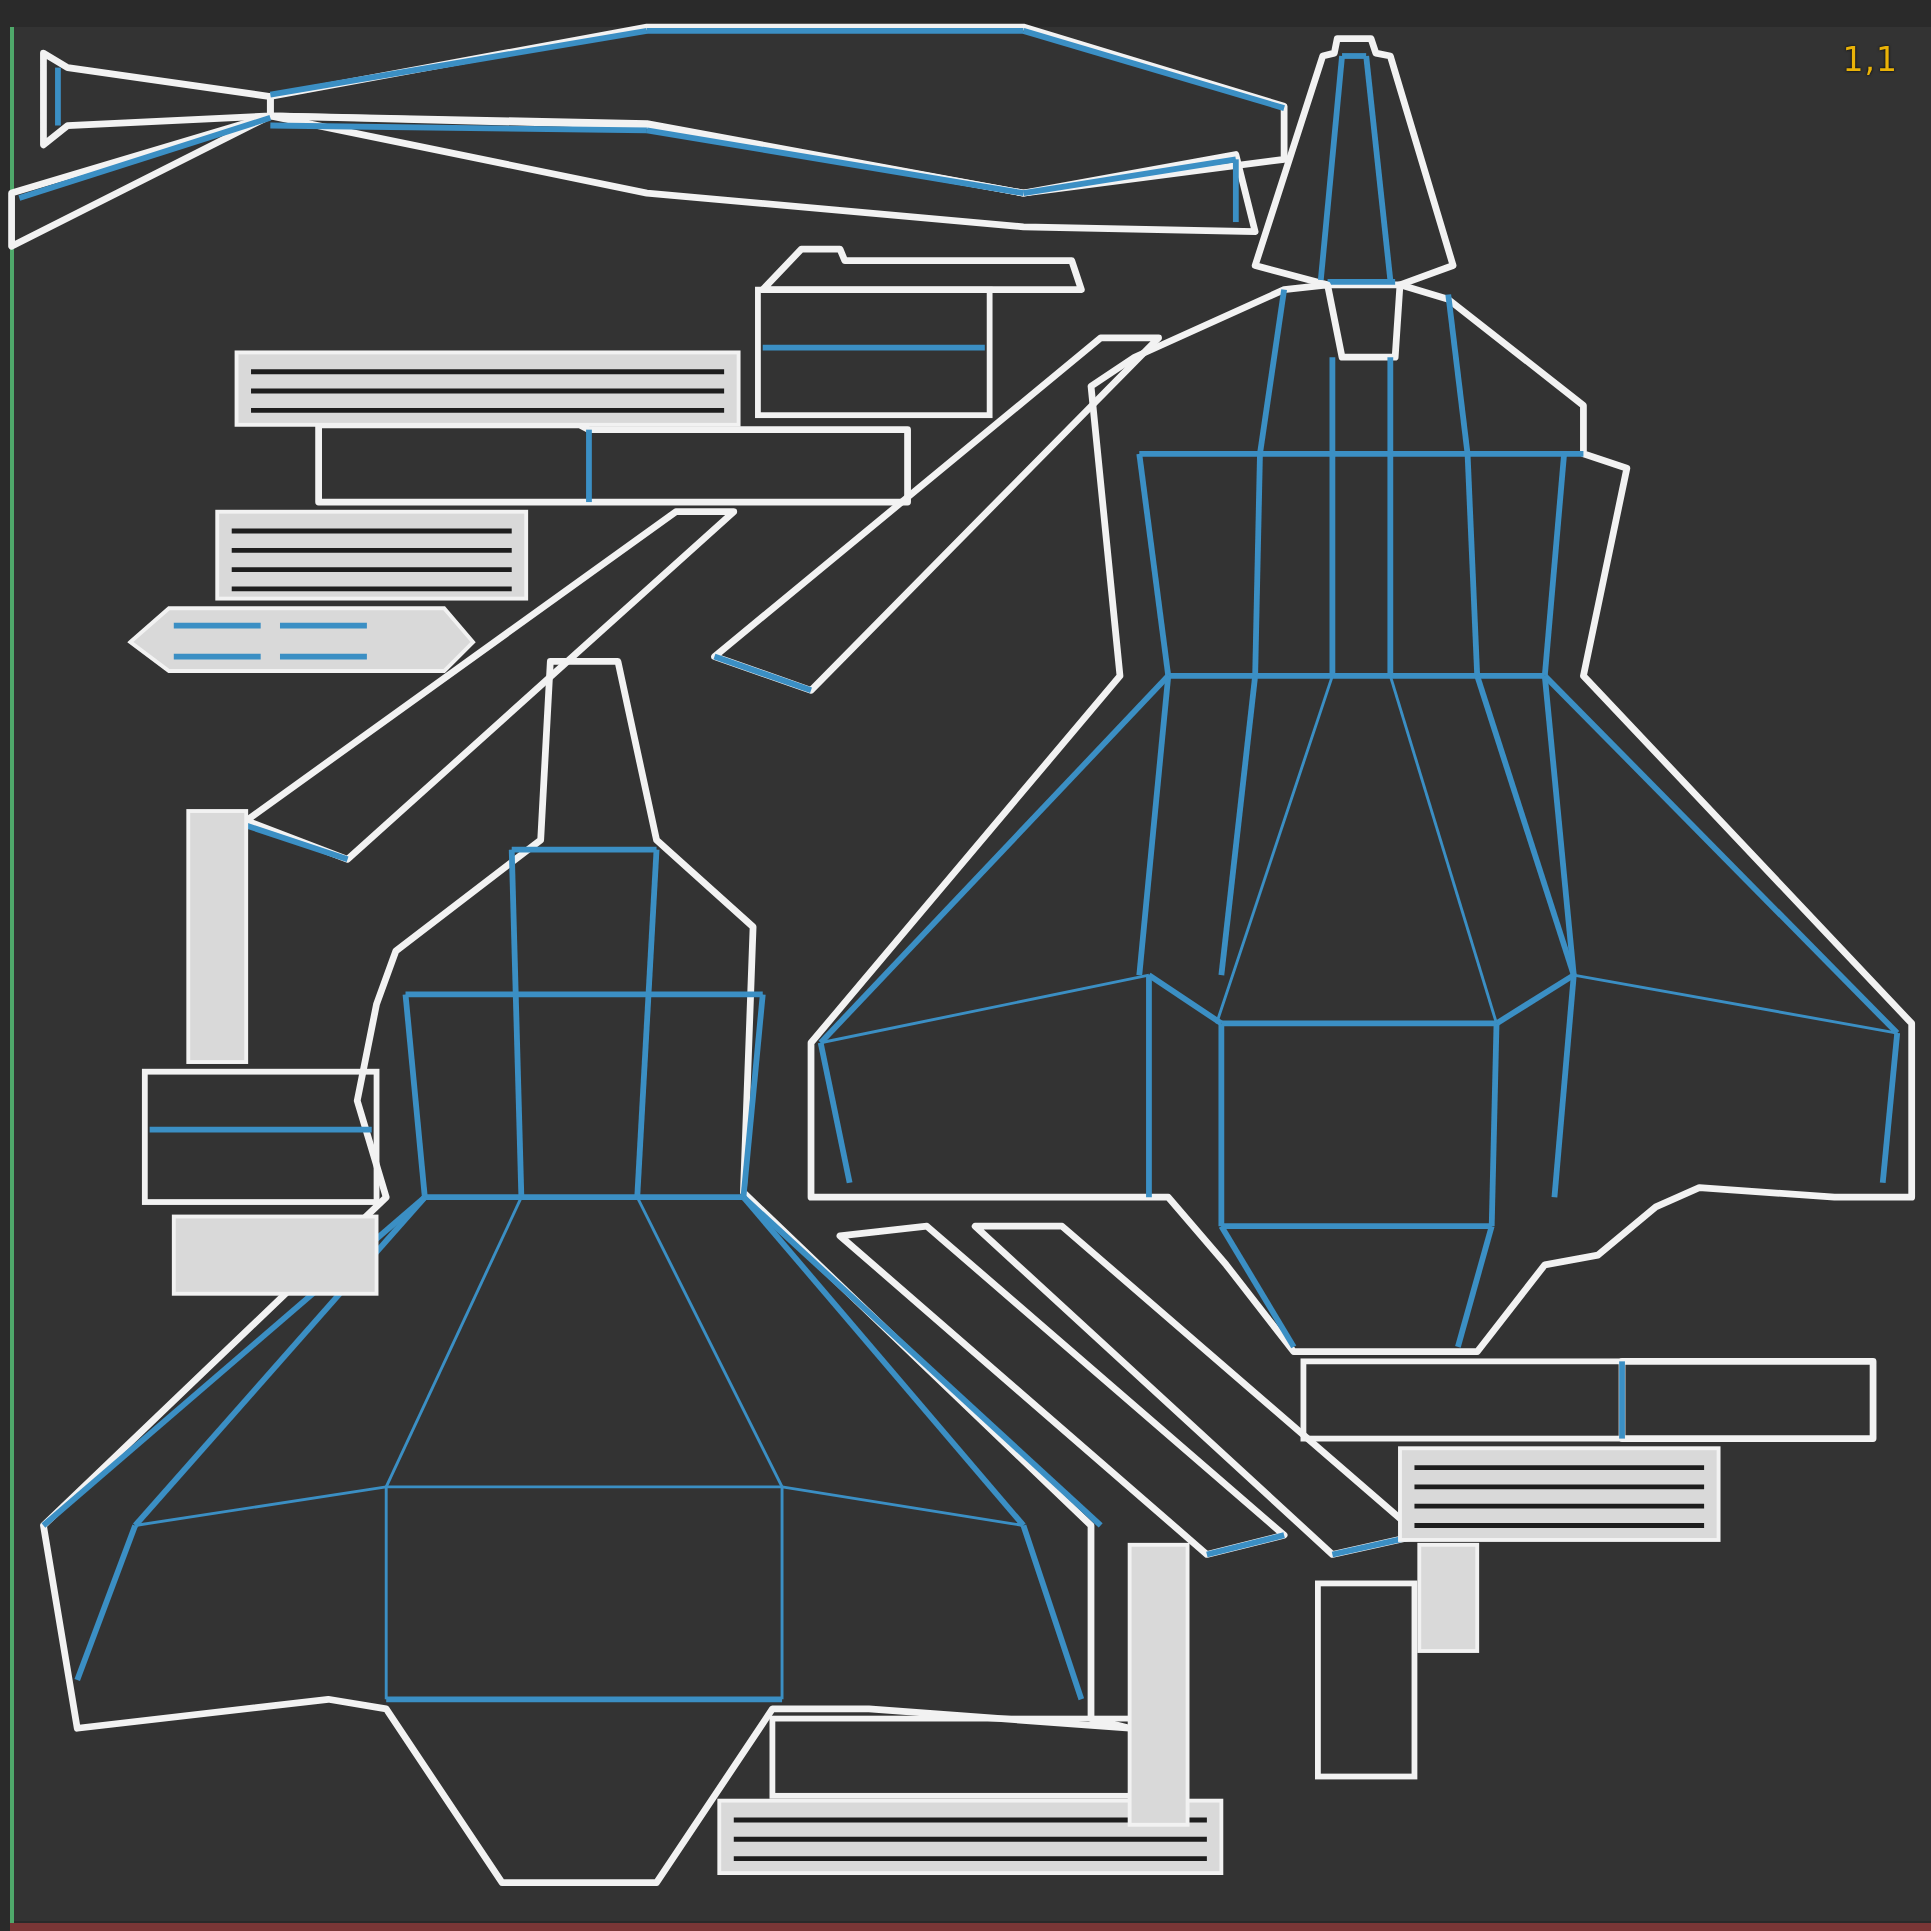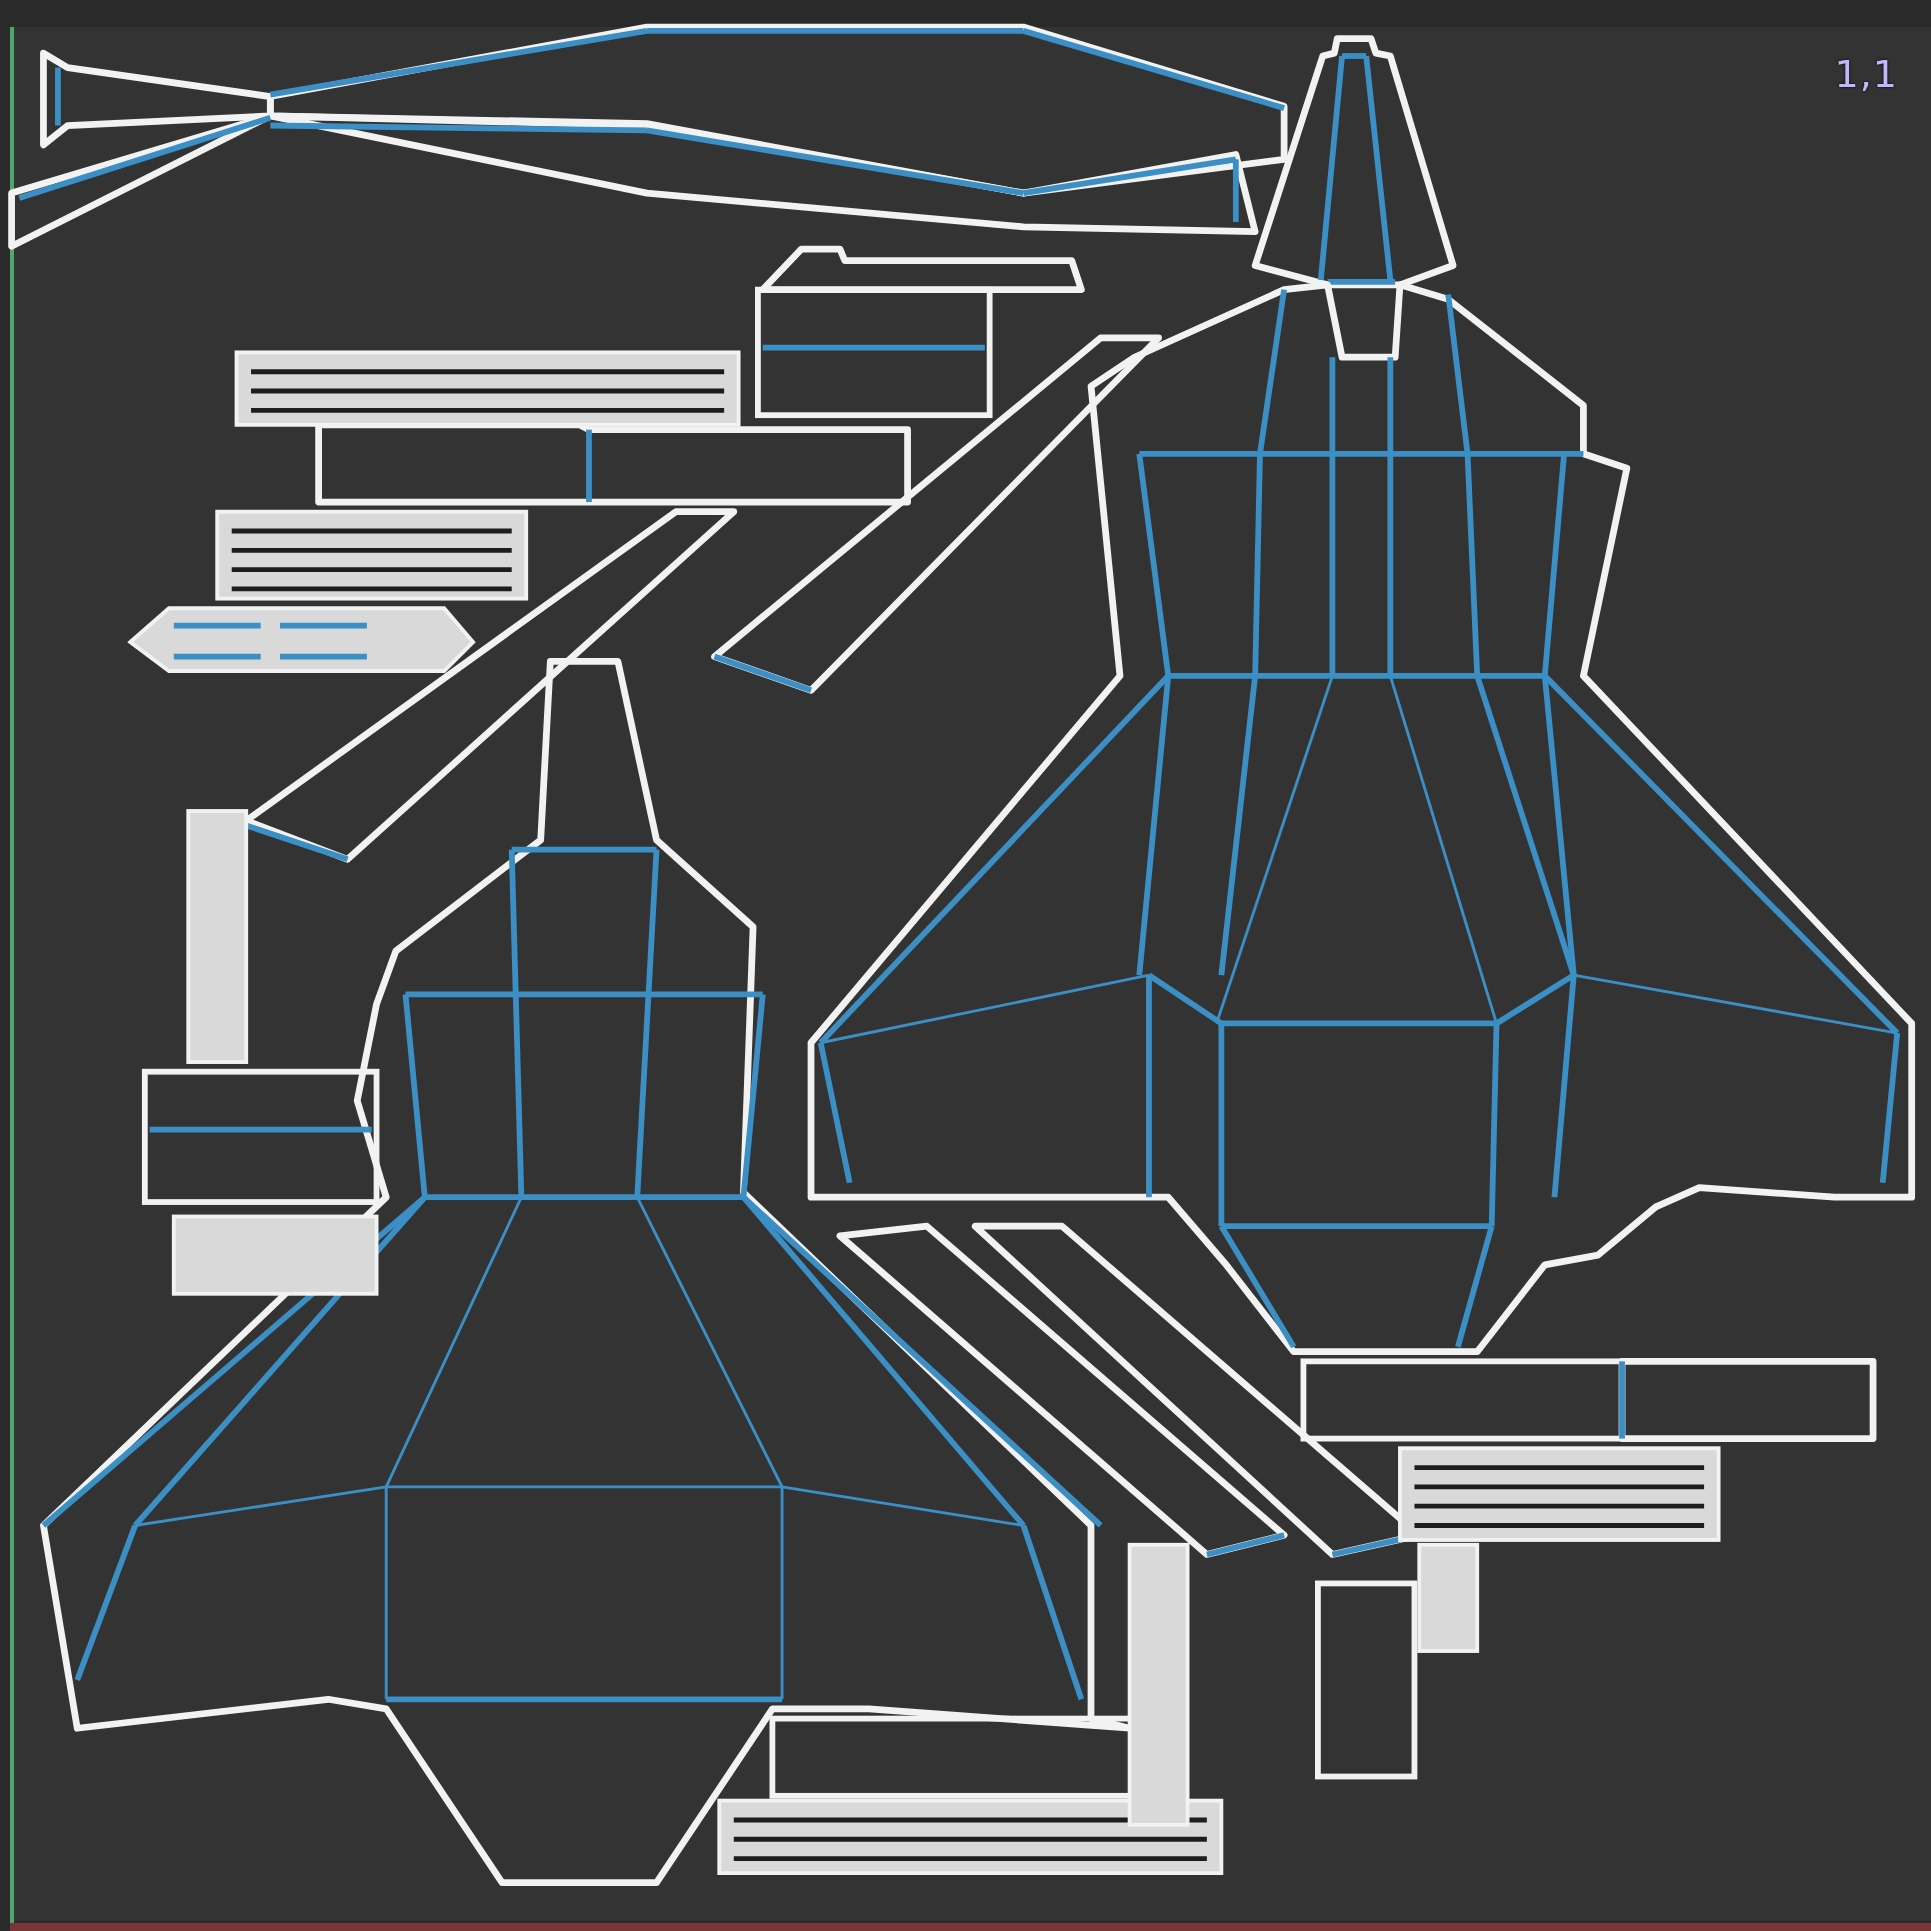--- a/index.html
+++ b/index.html
@@ -1,19 +1,19 @@
 <!DOCTYPE html>
 <html><head>
 <meta charset="utf-8">
 <style>
   html,body{margin:0;padding:0;background:#2b2b2b;}
   body{width:1931px;height:1931px;overflow:hidden;position:relative;font-family:"DejaVu Sans",sans-serif;}
   .viewport{position:absolute;left:0;top:0;width:1931px;height:1931px;background:#2a2a2a;}
   .tile{position:absolute;left:11.6px;top:27px;width:1919px;height:1894px;background:#333333;}
-  .tile-label{position:absolute;right:33px;top:52px;color:#c4b5fd;font-size:38px;letter-spacing:1px;text-shadow:0 0 2.9px #000;}
+  .tile-label{position:absolute;right:33px;top:40px;color:#eab308;font-size:33px;letter-spacing:1px;text-shadow:0 0 2.9px #000;}
   .axis-v{position:absolute;left:9.7px;top:27px;width:3.9px;height:1898px;background:#4fa86a;}
   .axis-u{position:absolute;left:9.7px;bottom:0;width:1921px;height:7.7px;background:#7a3636;}
   svg.uv{position:absolute;left:0;top:0;width:1931px;height:1931px;}
   .o{fill:none;stroke:#f2f2f2;stroke-width:7;stroke-linejoin:round;}
   .ob{fill:none;stroke:#f2f2f2;stroke-width:6;}
   .s{fill:none;stroke:#3b8fc4;stroke-width:6;}
   .st{fill:none;stroke:#3b8fc4;stroke-width:3;}
   .grill{fill:#d9d9d9;stroke:#f2f2f2;stroke-width:4;}
   .gl{stroke:#1d1d1d;stroke-width:5;}
 </style>

